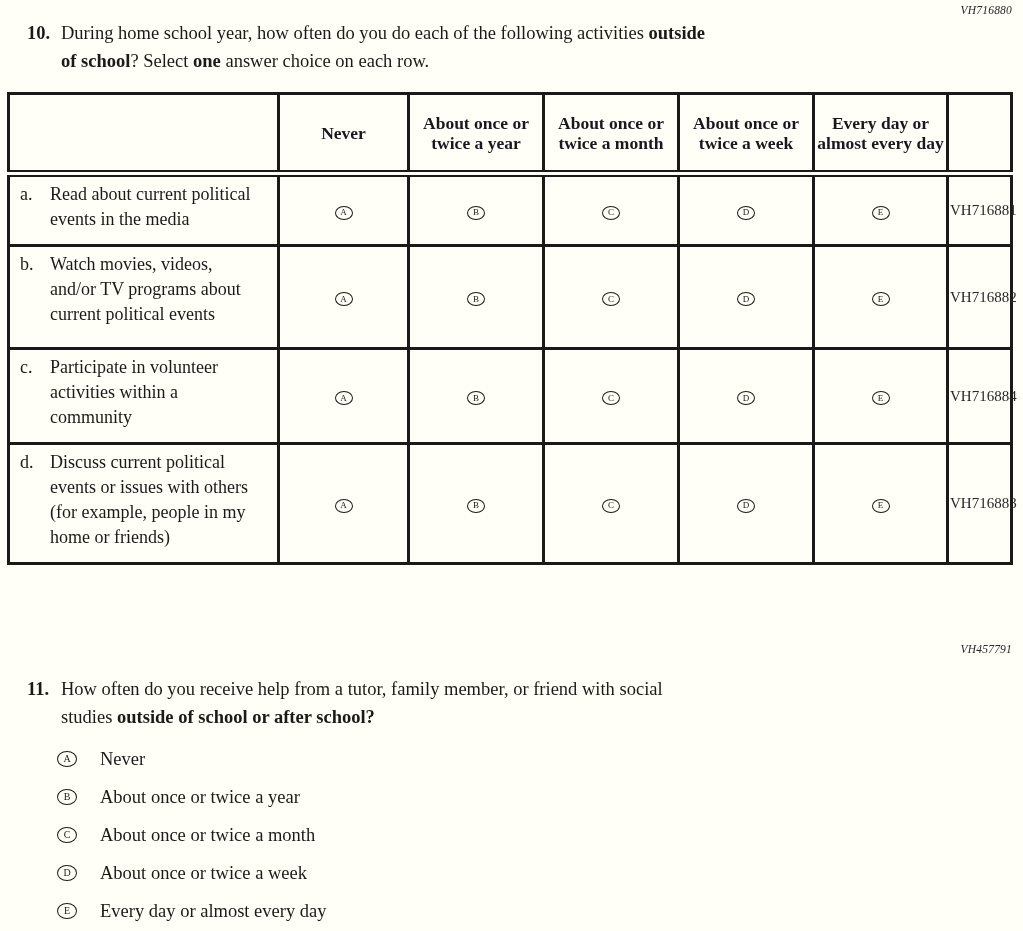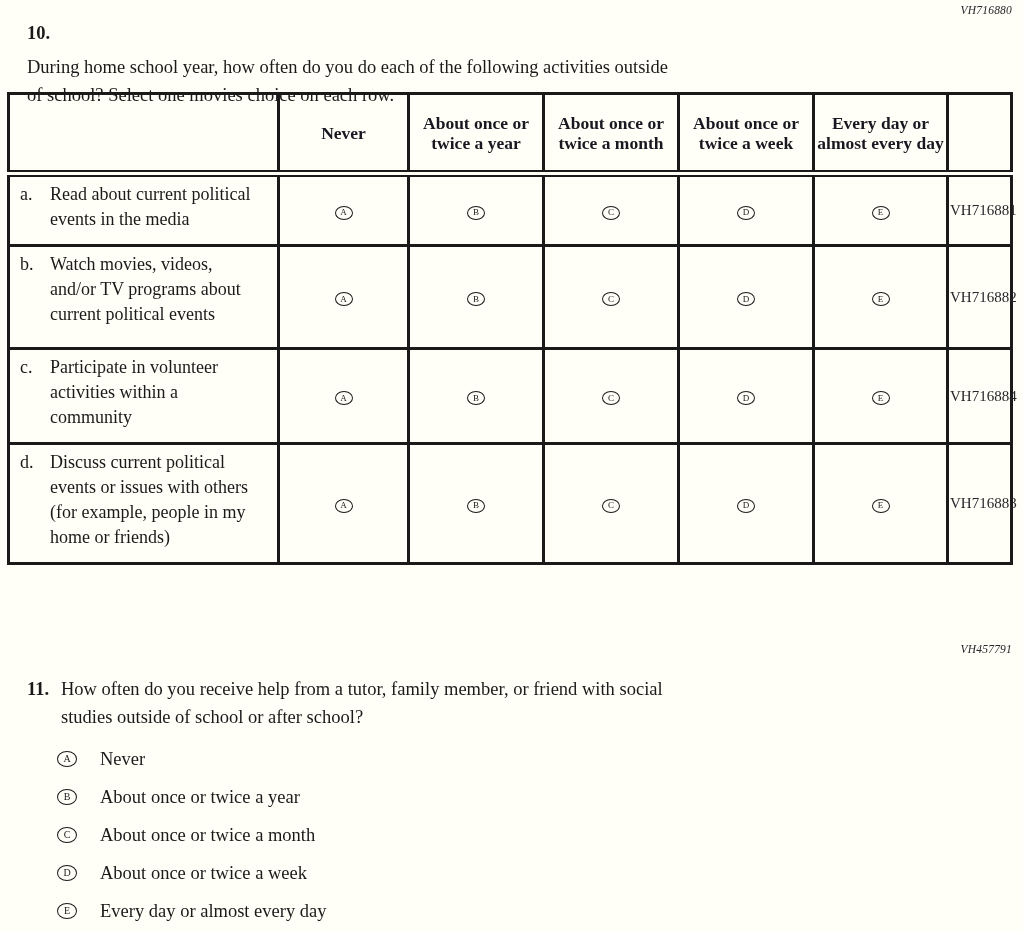--- a/index.html
+++ b/index.html
@@ -32,21 +32,21 @@
     font-size: 18.5px;
     width: 34px;
     flex: 0 0 34px;
     line-height: 28px;
   }
   .qtext {
     font-size: 18.5px;
     line-height: 28px;
     width: 850px;
   }
-  .q10 { top: 19px; flex-direction: column; }
+  .q10 { top: 19px; }
   .q11 { top: 675px; }
 
   table.grid {
     position: absolute;
     left: 7px;
     top: 92px;
     width: 1006px;
     border-collapse: collapse;
     table-layout: fixed;
   }
@@ -124,30 +124,30 @@
     width: 20px;
     height: 16px;
     font-size: 10px;
     flex: 0 0 20px;
   }
   .opt-label {
     margin-left: 23px;
     font-size: 18.5px;
     white-space: nowrap;
   }
-  b { font-weight: normal; }
+  b { font-weight: bold; }
 </style>
 </head>
 <body>
 
 <div class="vh-code q10-code">VH716880</div>
 
 <div class="question q10">
   <div class="qnum">10.</div>
-  <div class="qtext"><span>During home school year, how often do you do each of the following activities </span><b>outside</b><br><b>of school</b><span>? Select </span><b>one</b><span> movies choice on each row.</span></div>
+  <div class="qtext"><span>During home school year, how often do you do each of the following activities </span><b>outside</b><br><b>of school</b><span>? Select </span><b>one</b><span> answer choice on each row.</span></div>
 </div>
 
 <table class="grid">
   <colgroup>
     <col style="width:270px">
       <col style="width:130px">
       <col style="width:135px">
       <col style="width:135px">
       <col style="width:135px">
       <col style="width:134px">

